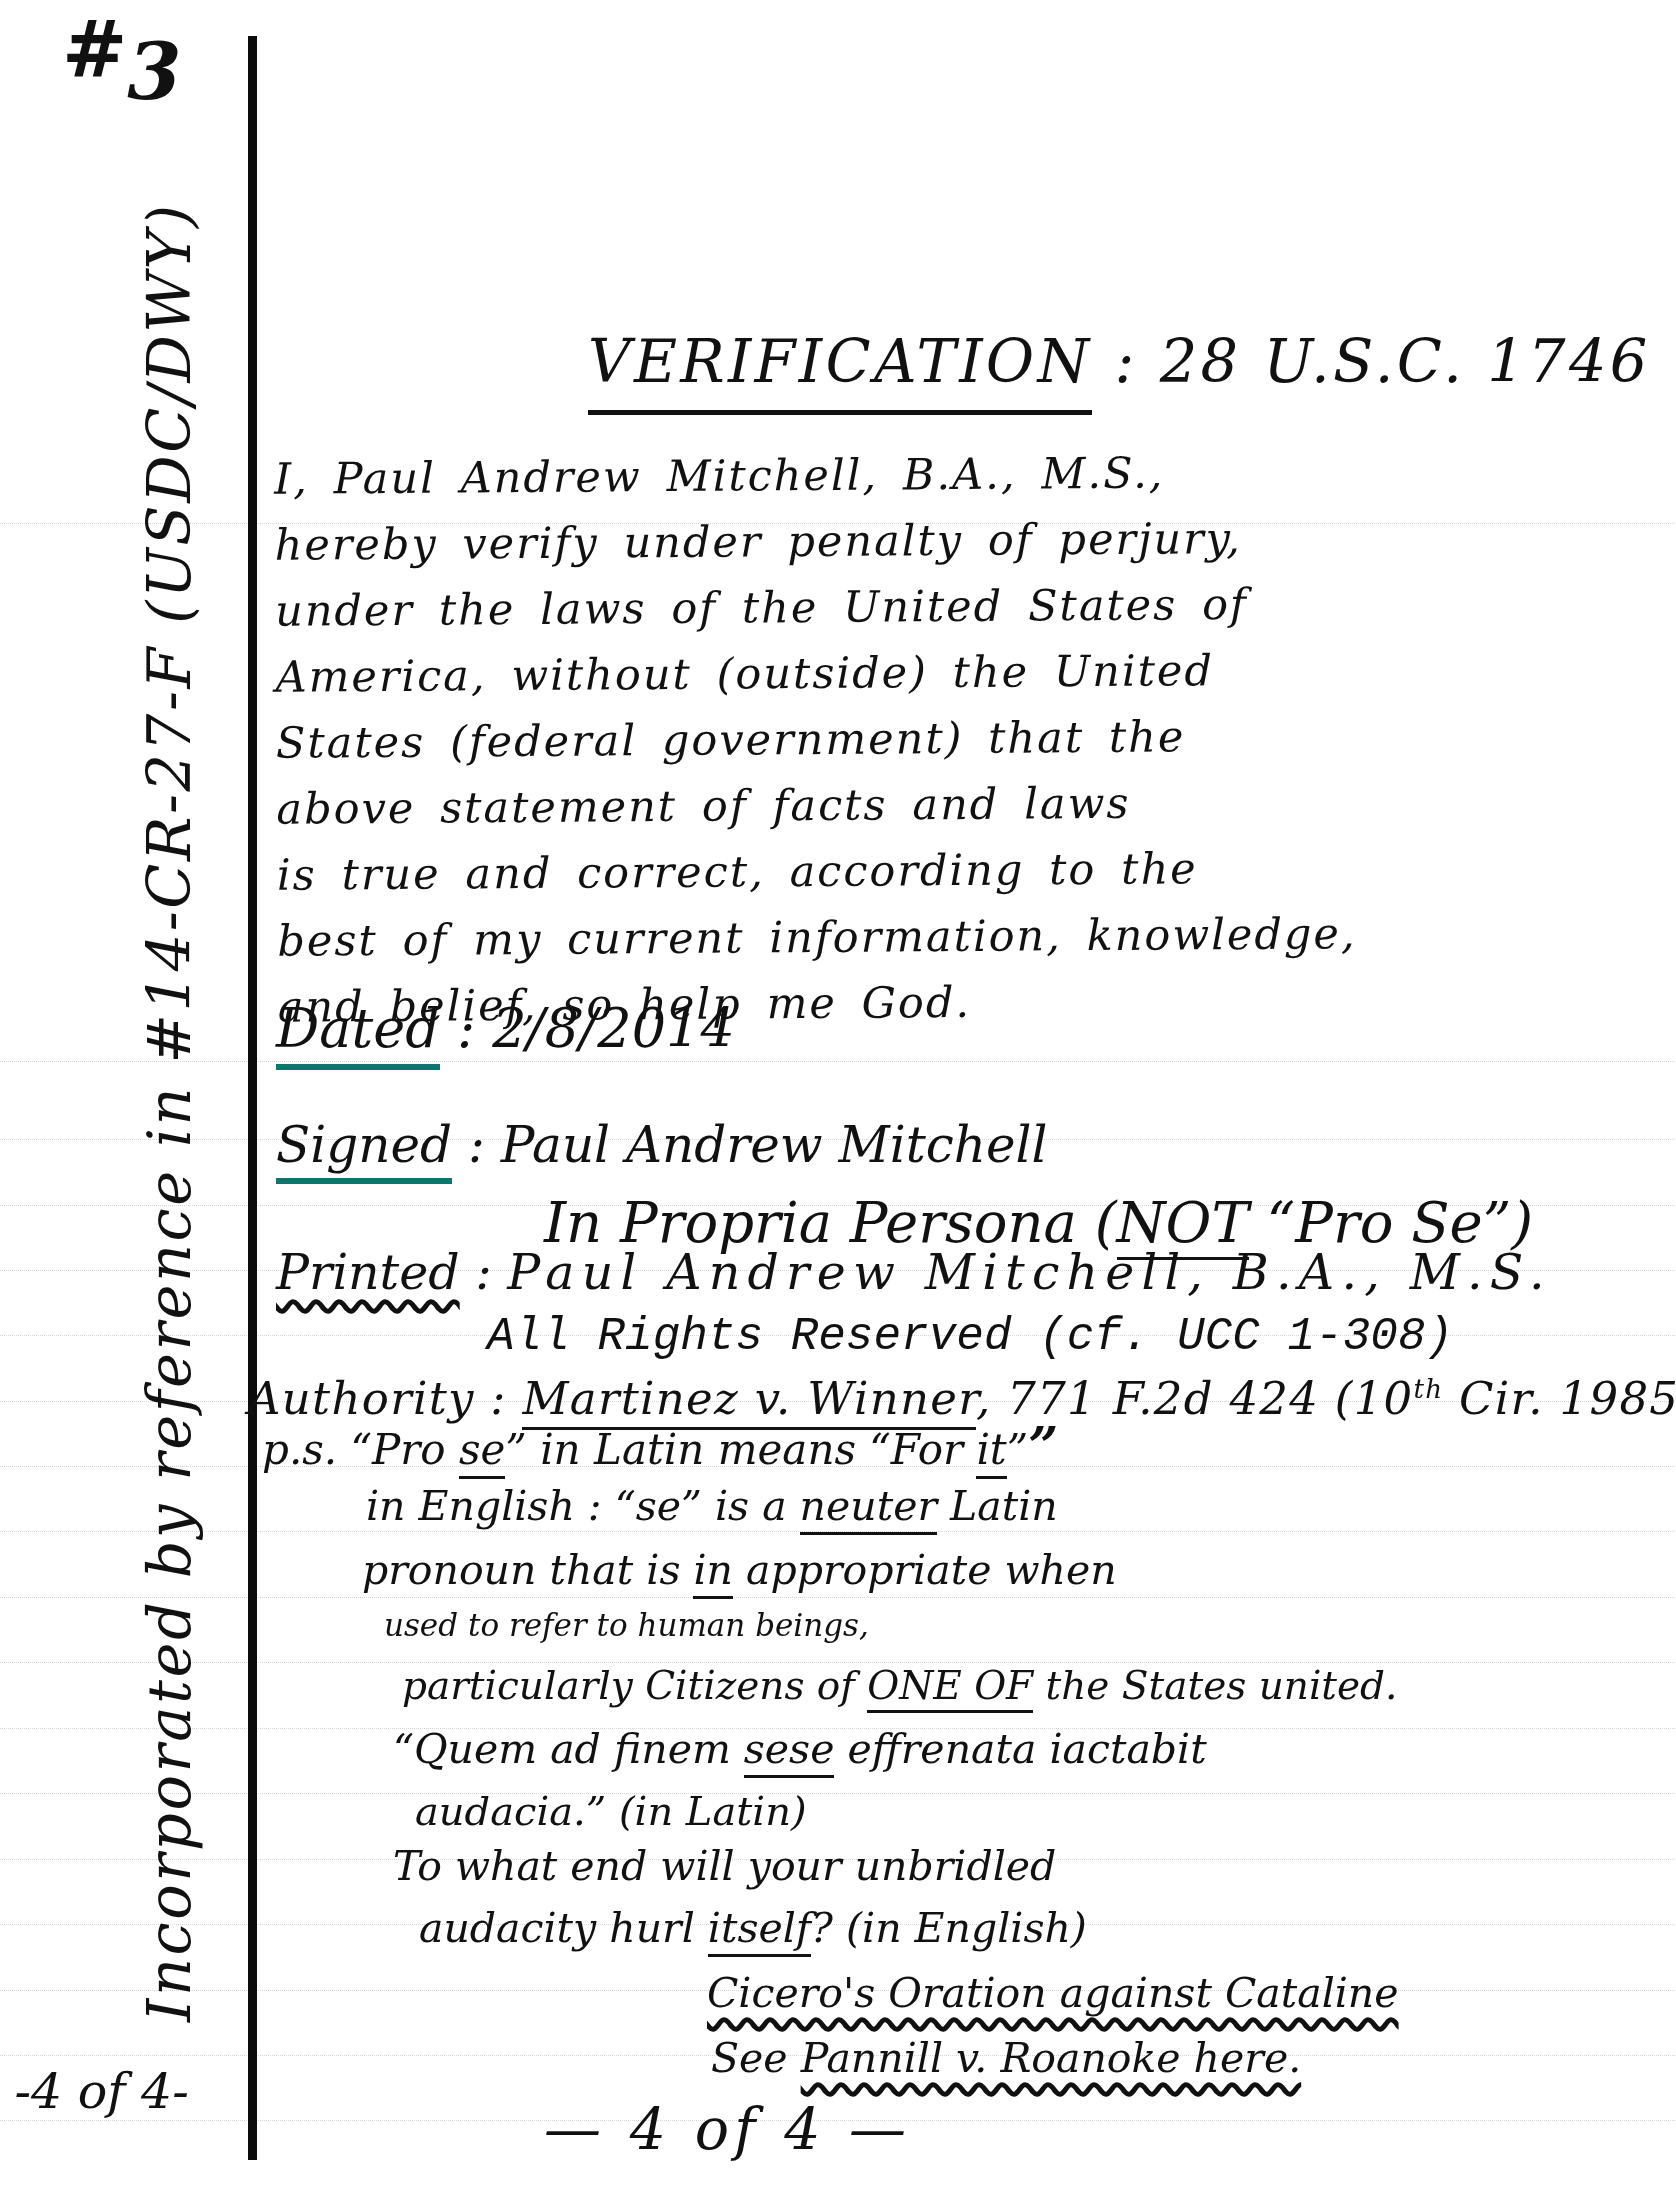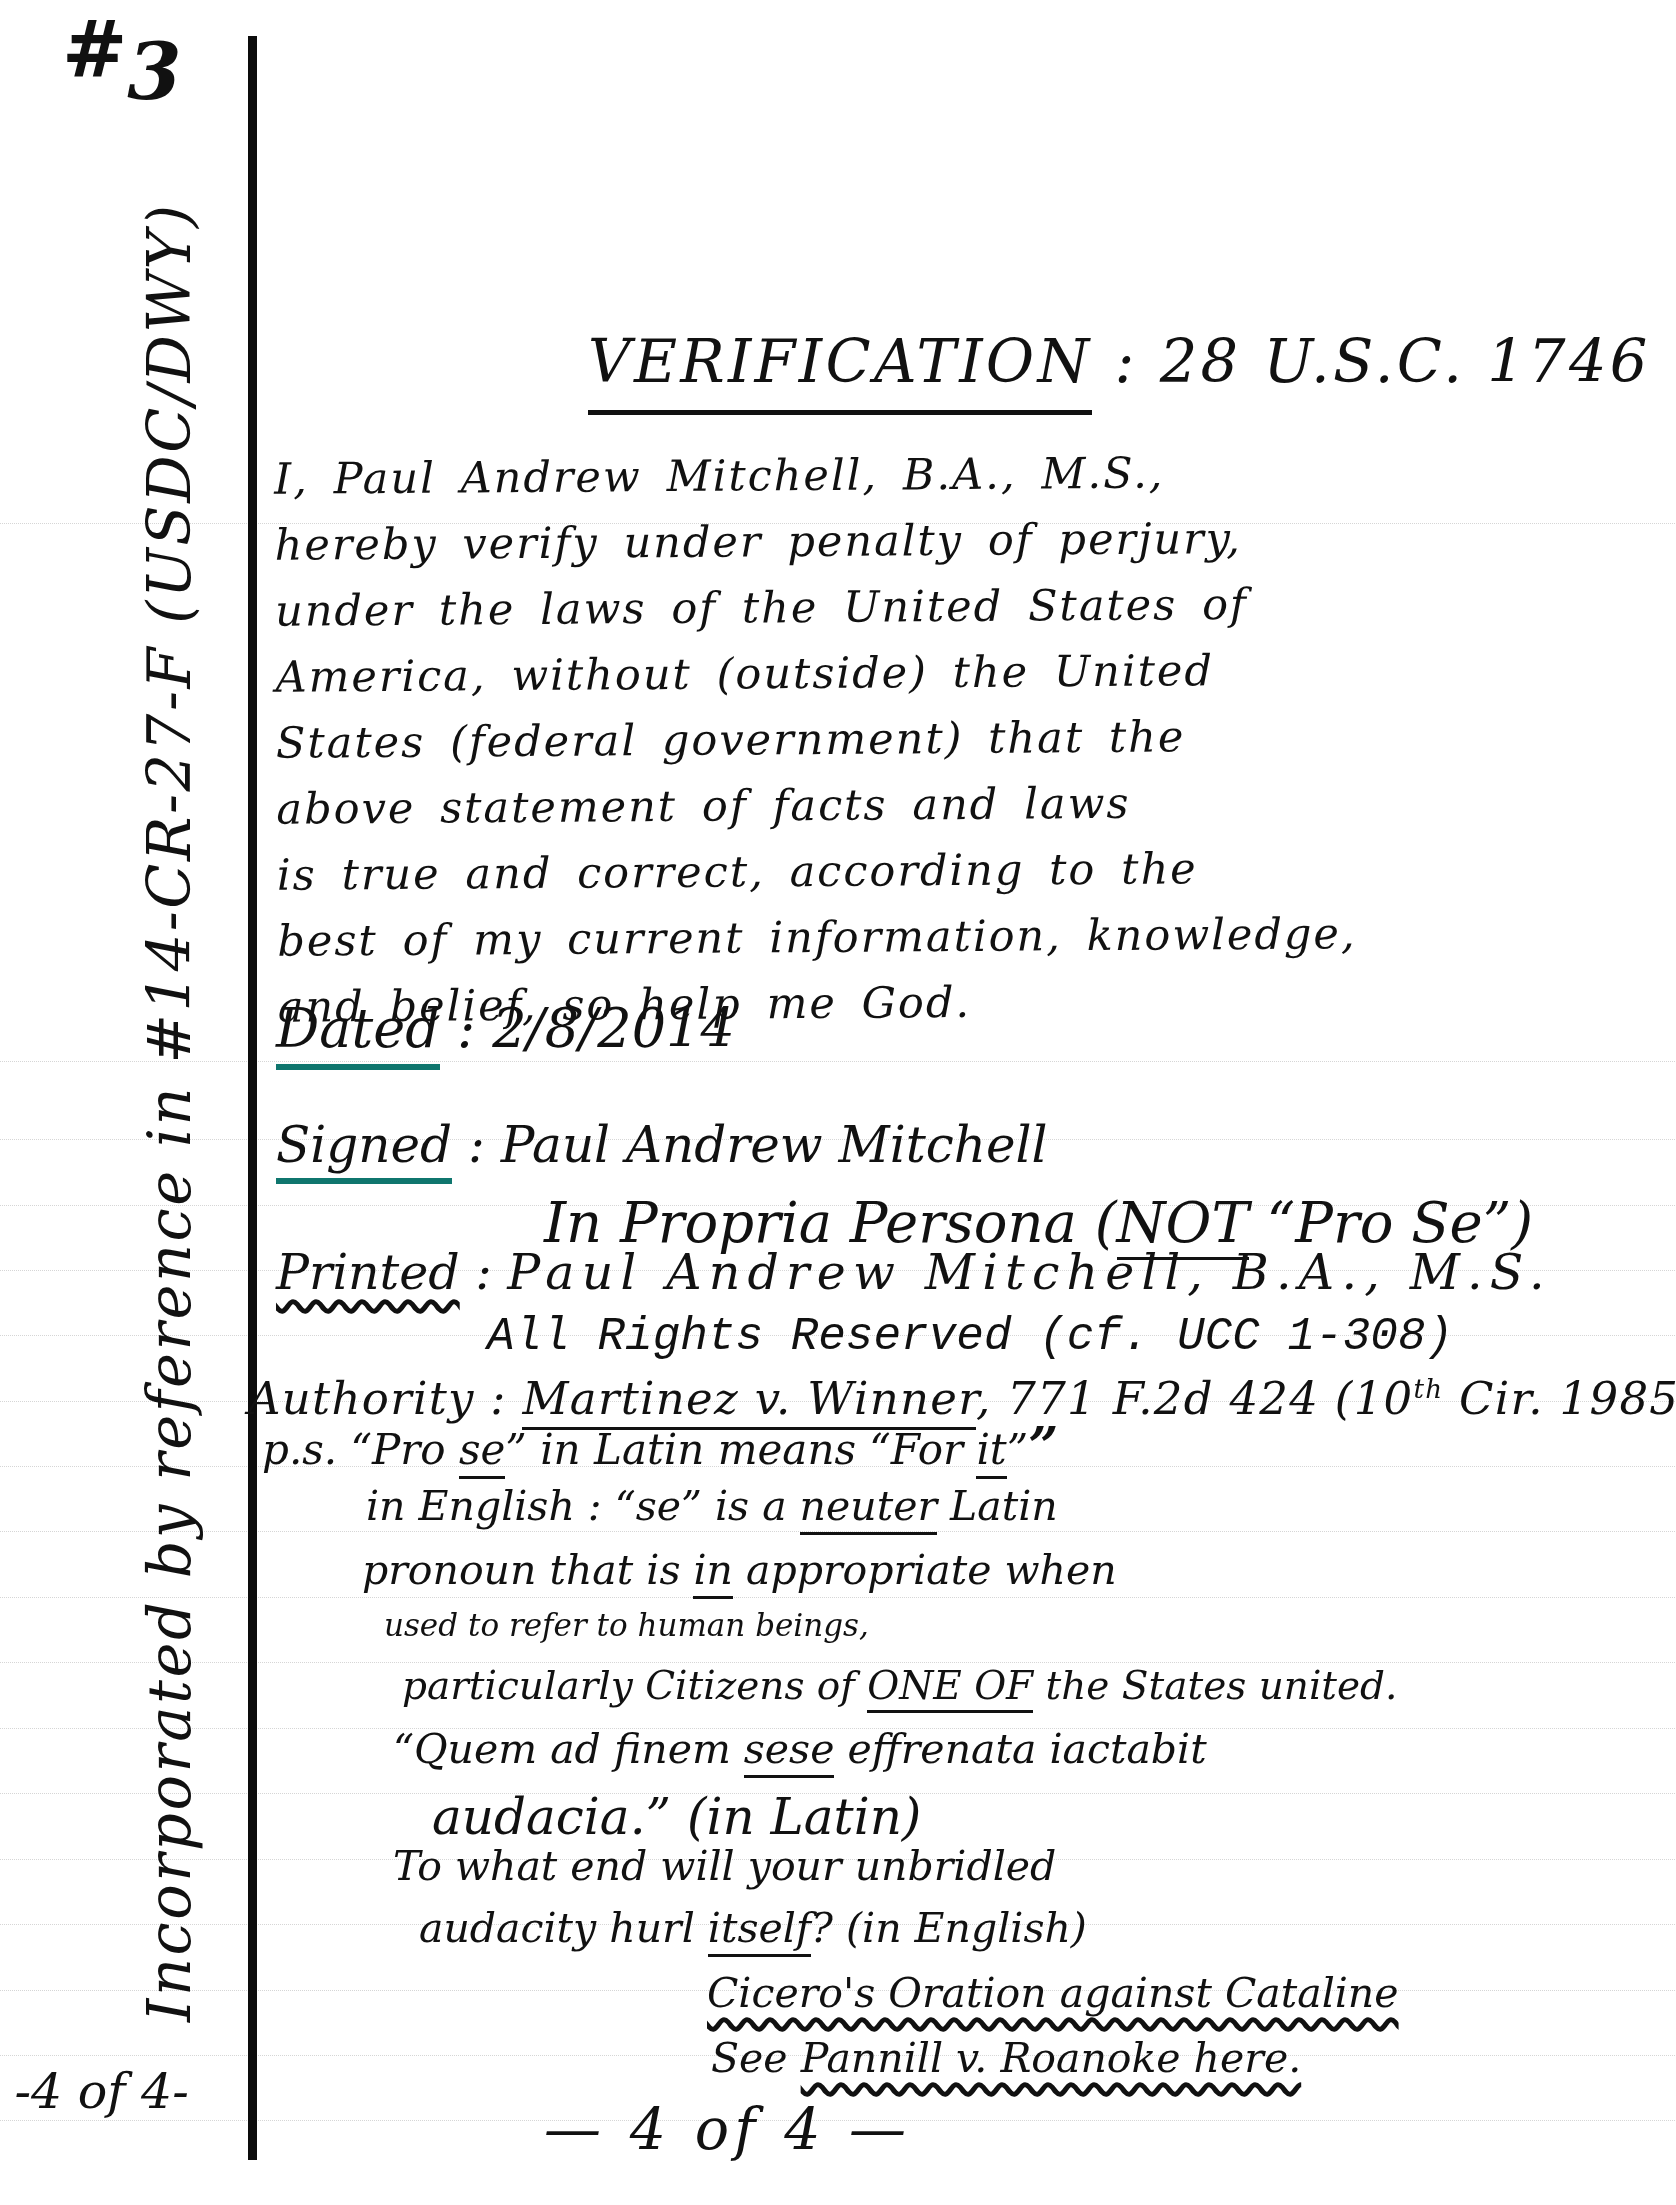--- a/index.html
+++ b/index.html
@@ -32,21 +32,21 @@
   .printed { left:276px; top:1244px; font-size:49px; }
   .printed .pname { letter-spacing:7.2px; }
   .allrights { left:487px; top:1311px; font-size:46px;font-family:Liberation Mono, monospace; }
   .authority { left:248px; top:1372px; font-size:45px; letter-spacing:1.3px; }
   .ps1 { left:262px; top:1415px; font-size:42px; }
   .ps2 { left:366px; top:1482px; font-size:41px; }
   .ps3 { left:362px; top:1546px; font-size:41px; }
   .ps4 { left:384px; top:1607px; font-size:31px; }
   .ps5 { left:402px; top:1663px; font-size:39px; }
   .ps6 { left:393px; top:1725px; font-size:41px; }
-  .ps7 { left:432px; top:1788px; font-size:50px; }
+  .ps7 { left:415px; top:1788px; font-size:40px; }
   .ps8 { left:393px; top:1842px; font-size:41px; }
   .ps9 { left:419px; top:1904px; font-size:41px; }
   .cicero  { left:707px; top:1969px; font-size:41px; }
   .pannill { left:711px; top:2034px; font-size:41px; }
   .pagenum-bottom { left:544px; top:2096px; font-size:57px; letter-spacing:5.3px; }
   .pagenum-left   { left:14.5px;  top:2063px; font-size:49px;text-align:right; }
   
   .u  { border-bottom:3.3px solid #111; padding-bottom:2px; }
   .uh { border-bottom:6px solid #0f766e; padding-bottom:4px; }
   .uw { text-decoration:underline; text-decoration-style:wavy;

